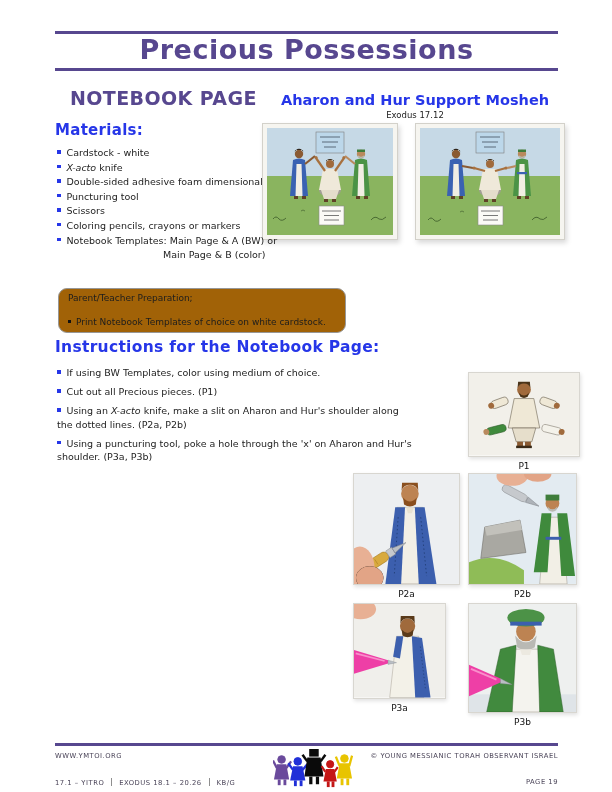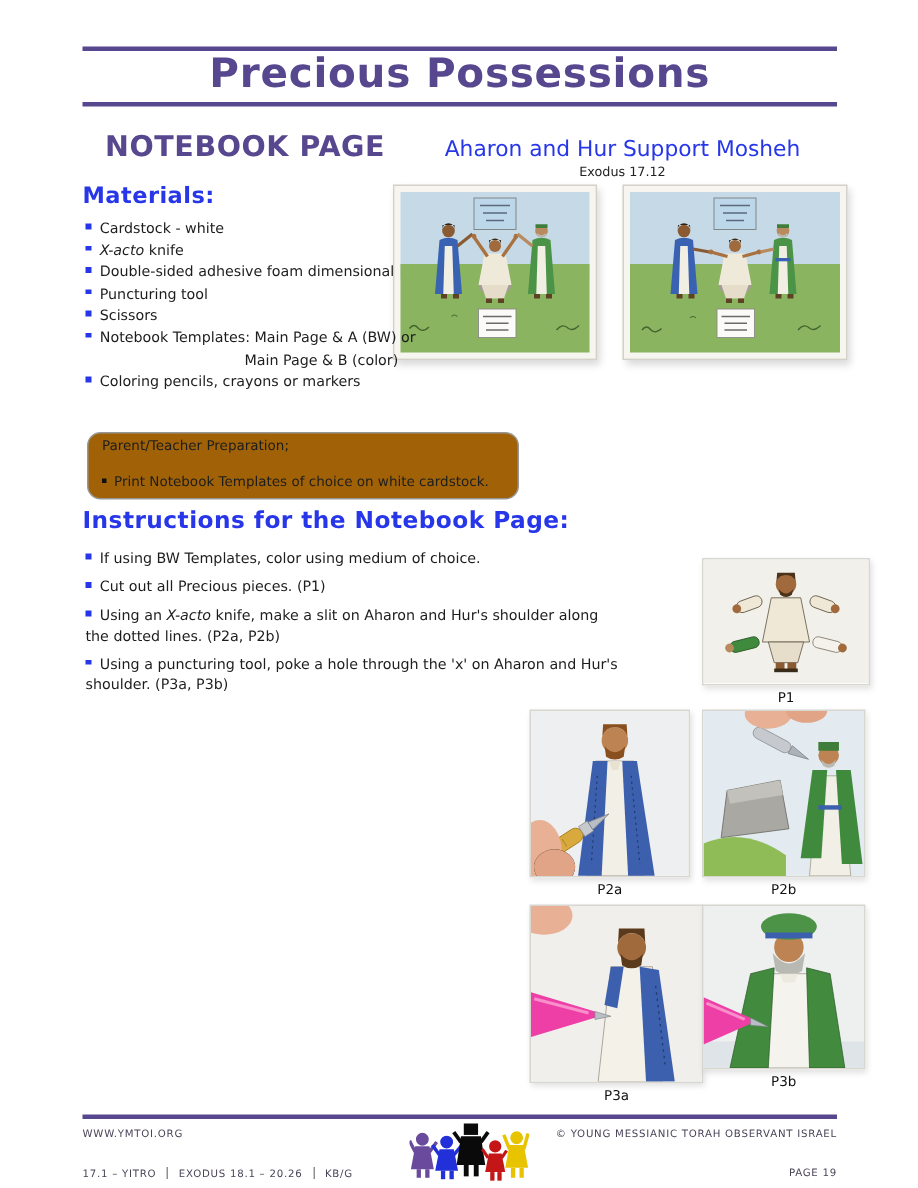--- a/index.html
+++ b/index.html
@@ -16,21 +16,21 @@
   .page-title {
     position:absolute; left:55px; top:33px; width:503px; height:35px;
     text-align:center; font-size:27px; line-height:34px; font-weight:bold;
     color:#57478f; letter-spacing:0.5px;
   }
   .notebook-title {
     position:absolute; left:42px; top:87px;
     font-size:19px; font-weight:bold; color:#57478f; letter-spacing:0.4px;margin-left:28px;
   }
   .craft-head { position:absolute; left:262px; top:92px; width:306px; text-align:center; }
-  .craft-title { font-size:14.5px; font-weight:normal; color:#2636e8; }
+  .craft-title { font-size:14.5px; font-weight:bold; color:#2636e8; }
   .craft-subtitle { font-size:8.5px; color:#222; margin-top:2px; }
 
   
   .photo { position:absolute; background:#f6f5f0; border:1px solid #d3d1ca;
            box-shadow:2px 3px 5px rgba(0,0,0,0.15); }
   .photo svg { display:block; width:100%; height:100%; }
   .photo-a { left:262px; top:123px; width:134px; height:115px; }
   .photo-b { left:415px; top:123px; width:148px; height:115px; }
 
   
@@ -68,21 +68,21 @@
     margin-bottom:5.5px; }
 
   
   .fig { position:absolute;margin-left:20px; }
   .fig .frame { border:1px solid #d8d6d0; box-shadow:1px 2px 4px rgba(0,0,0,0.12); }
   .fig svg { display:block; }
   .fig-caption { text-align:center; font-size:9px; color:#111; margin-top:4px; }
   .fig-p1  { left:448px; top:372px; width:112px; }
   .fig-p2a { left:333px; top:473px; width:107px; }
   .fig-p2b { left:448px; top:473px; width:109px; }
-  .fig-p3a { left:333px; top:603px; width:116px; }
+  .fig-p3a { left:333px; top:603px; width:93px; }
   .fig-p3b { left:448px; top:603px; width:109px; }
 
   
   .footer-rule { position:absolute; left:55px; top:743px; width:503px; height:2.5px; background:#57478f; }
   .footer-left { position:absolute; left:55px; top:752px; font-size:6.8px;
     color:#4a4458; letter-spacing:0.5px; }
   .footer-right { position:absolute; right:54px; top:752px; text-align:right;
     font-size:6.8px; color:#4a4458; letter-spacing:0.5px; }
   .footer-row2 { margin-top:18px; }
   .vdiv { display:inline-block; width:1px; height:8px; background:#8f8f8f;
@@ -207,22 +207,22 @@
     </svg>
   </div>
 
   <div class="materials-heading">Materials:</div>
   <ul class="materials-list">
     <li><span class="sq"></span><span>Cardstock - white</span></li>
     <li><span class="sq"></span><em>X-acto</em><span> knife</span></li>
     <li><span class="sq"></span><span>Double-sided adhesive foam dimensional</span></li>
     <li><span class="sq"></span><span>Puncturing tool</span></li>
     <li><span class="sq"></span><span>Scissors</span></li>
+    <li><span class="sq"></span><span>Coloring pencils, crayons or markers</span></li>
     <li><span class="sq"></span><span>Notebook Templates: Main Page &amp; A (BW) or</span><span class="tmpl-line2">Main Page &amp; B (color)</span></li>
-    <li><span class="sq"></span><span>Coloring pencils, crayons or markers</span></li>
   </ul>
 
   <div class="prep-box">
     <div class="prep-title">Parent/Teacher Preparation;</div>
     <div class="prep-item"><span class="sqb"></span><span>Print Notebook Templates of choice on white cardstock.</span></div>
   </div>
 
   <div class="instructions-heading">Instructions for the Notebook Page:</div>
   <ul class="instructions-list">
     <li><span class="sq"></span><span>If using BW Templates, color using medium of choice.</span></li>

